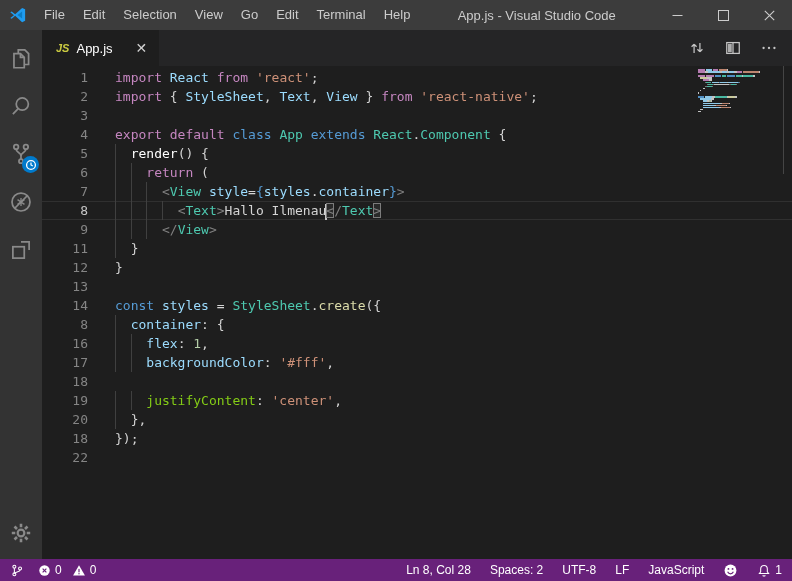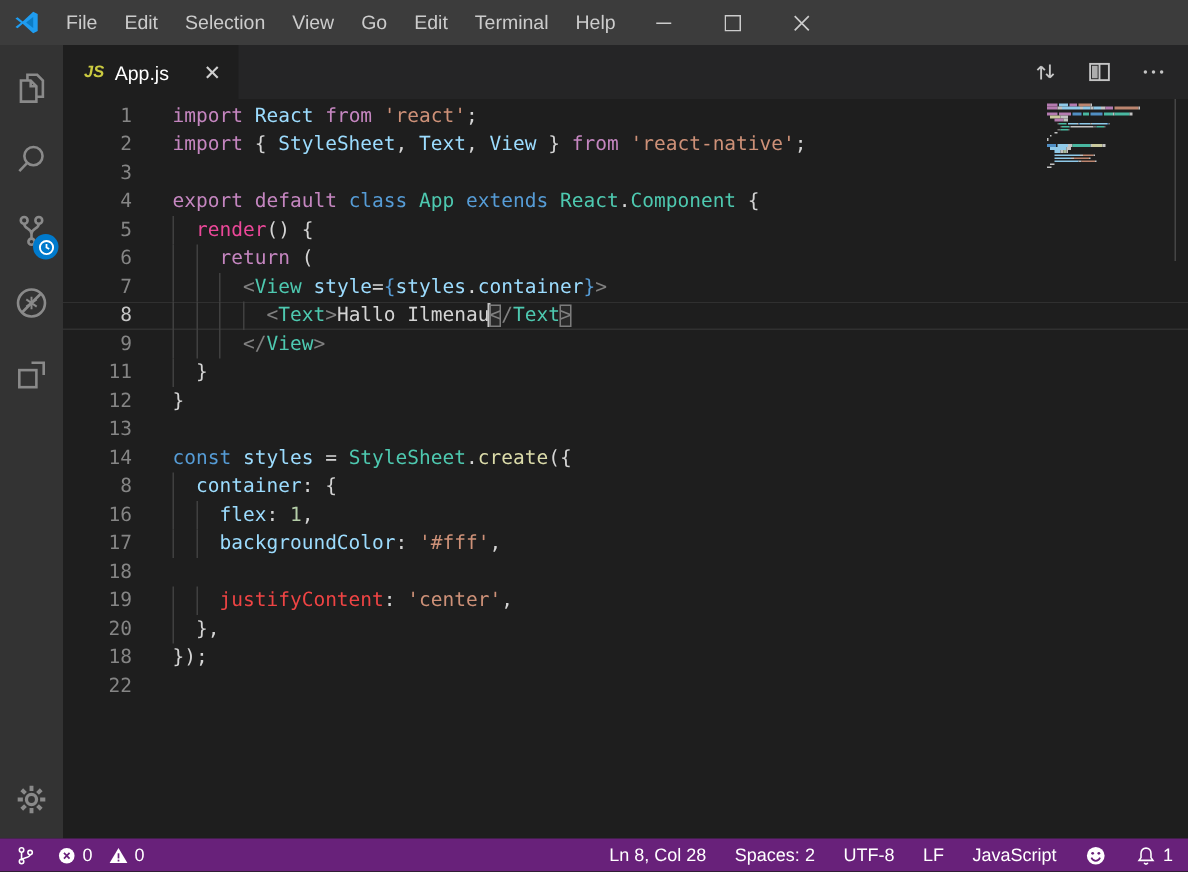--- a/index.html
+++ b/index.html
@@ -70,20 +70,21 @@
     <path fill="#0c7cc4" d="M17.5 7.2v9.6L11.2 12z"></path>
   </svg>
   <span class="menu-item">File</span>
   <span class="menu-item">Edit</span>
   <span class="menu-item">Selection</span>
   <span class="menu-item">View</span>
   <span class="menu-item">Go</span>
   <span class="menu-item">Edit</span>
   <span class="menu-item">Terminal</span>
   <span class="menu-item">Help</span>
+  <span class="window-title">App.js - Visual Studio Code</span>
   <span class="win-btn">
     <svg width="11" height="11" viewBox="0 0 11 11">
         <path d="M0.5 5.5h10" stroke="#cccccc" stroke-width="1"></path>
       </svg>
   </span>
   <span class="win-btn">
     <svg width="11" height="11" viewBox="0 0 11 11">
         <rect x="0.5" y="0.5" width="10" height="10" fill="none" stroke="#cccccc" stroke-width="1"></rect>
       </svg>
   </span>
@@ -169,34 +170,34 @@
         </svg>
       </div>
     </div>
 
     <div class="editor-wrap">
       <div class="code-area">
           <div class="line"><span class="ln">1</span><span class="ct"><span style="color: rgb(197, 134, 192);">import</span><span style="color: rgb(212, 212, 212);"> </span><span style="color: rgb(156, 220, 254);">React</span><span style="color: rgb(212, 212, 212);"> </span><span style="color: rgb(197, 134, 192);">from</span><span style="color: rgb(212, 212, 212);"> </span><span style="color: rgb(206, 145, 120);">'react'</span><span style="color: rgb(212, 212, 212);">;</span></span></div>
           <div class="line"><span class="ln">2</span><span class="ct"><span style="color: rgb(197, 134, 192);">import</span><span style="color: rgb(212, 212, 212);"> { </span><span style="color: rgb(156, 220, 254);">StyleSheet</span><span style="color: rgb(212, 212, 212);">, </span><span style="color: rgb(156, 220, 254);">Text</span><span style="color: rgb(212, 212, 212);">, </span><span style="color: rgb(156, 220, 254);">View</span><span style="color: rgb(212, 212, 212);"> } </span><span style="color: rgb(197, 134, 192);">from</span><span style="color: rgb(212, 212, 212);"> </span><span style="color: rgb(206, 145, 120);">'react-native'</span><span style="color: rgb(212, 212, 212);">;</span></span></div>
           <div class="line"><span class="ln">3</span><span class="ct"></span></div>
           <div class="line"><span class="ln">4</span><span class="ct"><span style="color: rgb(197, 134, 192);">export</span><span style="color: rgb(212, 212, 212);"> </span><span style="color: rgb(197, 134, 192);">default</span><span style="color: rgb(212, 212, 212);"> </span><span style="color: rgb(86, 156, 214);">class</span><span style="color: rgb(212, 212, 212);"> </span><span style="color: rgb(78, 201, 176);">App</span><span style="color: rgb(212, 212, 212);"> </span><span style="color: rgb(86, 156, 214);">extends</span><span style="color: rgb(212, 212, 212);"> </span><span style="color: rgb(78, 201, 176);">React</span><span style="color: rgb(212, 212, 212);">.</span><span style="color: rgb(78, 201, 176);">Component</span><span style="color: rgb(212, 212, 212);"> {</span></span></div>
-          <div class="line"><span class="ln">5</span><span class="ct"><i class="guide" style="left: 0ch;"></i><span>  </span><span style="color: #ec4899;">render</span><span style="color: rgb(212, 212, 212);">() {</span></span></div>
+          <div class="line"><span class="ln">5</span><span class="ct"><i class="guide" style="left: 0ch;"></i><span>  </span><span style="color: #ffffff;">render</span><span style="color: rgb(212, 212, 212);">() {</span></span></div>
           <div class="line"><span class="ln">6</span><span class="ct"><i class="guide" style="left: 0ch;"></i><i class="guide" style="left: 2ch;"></i><span>    </span><span style="color: rgb(197, 134, 192);">return</span><span style="color: rgb(212, 212, 212);"> (</span></span></div>
           <div class="line"><span class="ln">7</span><span class="ct"><i class="guide" style="left: 0ch;"></i><i class="guide" style="left: 2ch;"></i><i class="guide" style="left: 4ch;"></i><span>      </span><span style="color: rgb(128, 128, 128);">&lt;</span><span style="color: rgb(78, 201, 176);">View</span><span style="color: rgb(212, 212, 212);"> </span><span style="color: rgb(156, 220, 254);">style</span><span style="color: rgb(212, 212, 212);">=</span><span style="color: rgb(86, 156, 214);">{</span><span style="color: rgb(156, 220, 254);">styles</span><span style="color: rgb(212, 212, 212);">.</span><span style="color: rgb(156, 220, 254);">container</span><span style="color: rgb(86, 156, 214);">}</span><span style="color: rgb(128, 128, 128);">&gt;</span></span></div>
           <div class="line current"><span class="ln">8</span><span class="ct"><i class="guide" style="left: 0ch;"></i><i class="guide" style="left: 2ch;"></i><i class="guide" style="left: 4ch;"></i><i class="guide" style="left: 6ch;"></i><span>        </span><span style="color: rgb(128, 128, 128);">&lt;</span><span style="color: rgb(78, 201, 176);">Text</span><span style="color: rgb(128, 128, 128);">&gt;</span><span style="color: rgb(212, 212, 212);">Hallo Ilmenau</span><span class="cursor"></span><span class="tok-box" style="color: rgb(128, 128, 128);">&lt;</span><span style="color: rgb(128, 128, 128);">/</span><span style="color: rgb(78, 201, 176);">Text</span><span class="tok-box" style="color: rgb(128, 128, 128);">&gt;</span></span></div>
           <div class="line"><span class="ln">9</span><span class="ct"><i class="guide" style="left: 0ch;"></i><i class="guide" style="left: 2ch;"></i><i class="guide" style="left: 4ch;"></i><span>      </span><span style="color: rgb(128, 128, 128);">&lt;/</span><span style="color: rgb(78, 201, 176);">View</span><span style="color: rgb(128, 128, 128);">&gt;</span></span></div>
           <div class="line"><span class="ln">11</span><span class="ct"><i class="guide" style="left: 0ch;"></i><span>  </span><span style="color: rgb(212, 212, 212);">}</span></span></div>
           <div class="line"><span class="ln">12</span><span class="ct"><span style="color: rgb(212, 212, 212);">}</span></span></div>
           <div class="line"><span class="ln">13</span><span class="ct"></span></div>
           <div class="line"><span class="ln">14</span><span class="ct"><span style="color: rgb(86, 156, 214);">const</span><span style="color: rgb(212, 212, 212);"> </span><span style="color: rgb(156, 220, 254);">styles</span><span style="color: rgb(212, 212, 212);"> = </span><span style="color: rgb(78, 201, 176);">StyleSheet</span><span style="color: rgb(212, 212, 212);">.</span><span style="color: rgb(220, 220, 170);">create</span><span style="color: rgb(212, 212, 212);">({</span></span></div>
           <div class="line"><span class="ln">8</span><span class="ct"><i class="guide" style="left: 0ch;"></i><span>  </span><span style="color: rgb(156, 220, 254);">container</span><span style="color: rgb(212, 212, 212);">: {</span></span></div>
           <div class="line"><span class="ln">16</span><span class="ct"><i class="guide" style="left: 0ch;"></i><i class="guide" style="left: 2ch;"></i><span>    </span><span style="color: rgb(156, 220, 254);">flex</span><span style="color: rgb(212, 212, 212);">: </span><span style="color: rgb(181, 206, 168);">1</span><span style="color: rgb(212, 212, 212);">,</span></span></div>
           <div class="line"><span class="ln">17</span><span class="ct"><i class="guide" style="left: 0ch;"></i><i class="guide" style="left: 2ch;"></i><span>    </span><span style="color: rgb(156, 220, 254);">backgroundColor</span><span style="color: rgb(212, 212, 212);">: </span><span style="color: rgb(206, 145, 120);">'#fff'</span><span style="color: rgb(212, 212, 212);">,</span></span></div>
           <div class="line"><span class="ln">18</span></div>
-          <div class="line"><span class="ln">19</span><span class="ct"><i class="guide" style="left: 0ch;"></i><i class="guide" style="left: 2ch;"></i><span>    </span><span style="color: #ef4444;">justifyContent</span><span style="color: rgb(212, 212, 212);">: </span><span style="color: rgb(206, 145, 120);">'center'</span><span style="color: rgb(212, 212, 212);">,</span></span></div>
+          <div class="line"><span class="ln">19</span><span class="ct"><i class="guide" style="left: 0ch;"></i><i class="guide" style="left: 2ch;"></i><span>    </span><span style="color: #84cc16;">justifyContent</span><span style="color: rgb(212, 212, 212);">: </span><span style="color: rgb(206, 145, 120);">'center'</span><span style="color: rgb(212, 212, 212);">,</span></span></div>
           <div class="line"><span class="ln">20</span><span class="ct"><i class="guide" style="left: 0ch;"></i><span>  </span><span style="color: rgb(212, 212, 212);">},</span></span></div>
           <div class="line"><span class="ln">18</span><span class="ct"><span style="color: rgb(212, 212, 212);">});</span></span></div>
           <div class="line"><span class="ln">22</span><span class="ct"></span></div>
         </div>
       <div class="minimap">
           <div class="mrow">
             <i style="width: 6.9px; background: rgb(197, 134, 192); margin-left: 0px;"></i>
             <i style="width: 1.15px; background: transparent;"></i>
             <i style="width: 5.75px; background: rgb(156, 220, 254);"></i>
             <i style="width: 1.15px; background: transparent;"></i>

